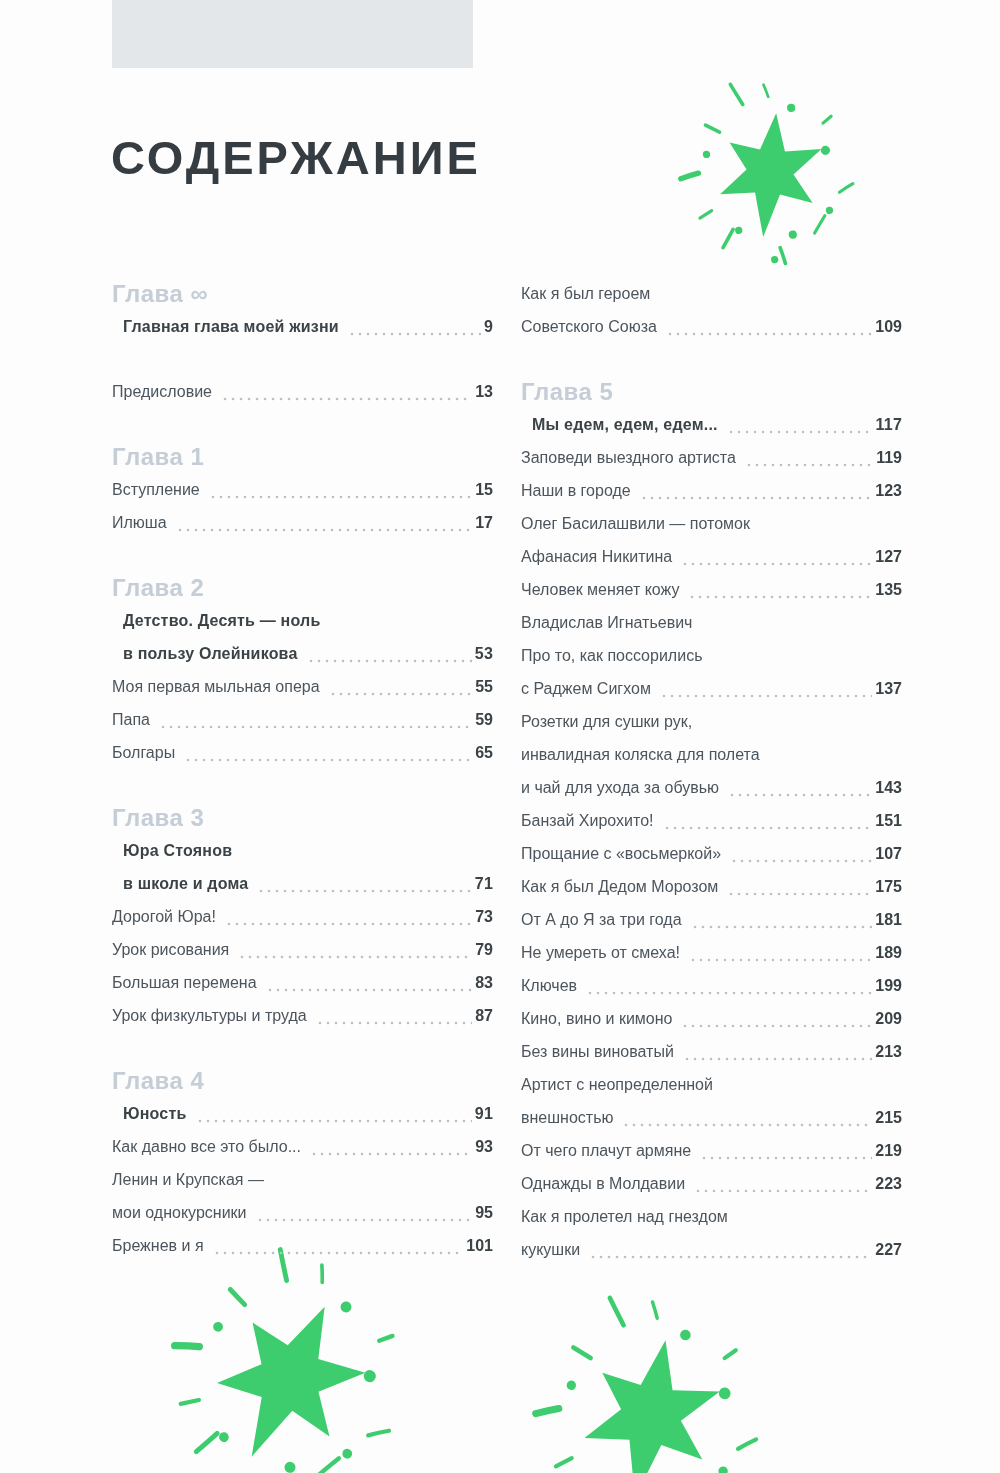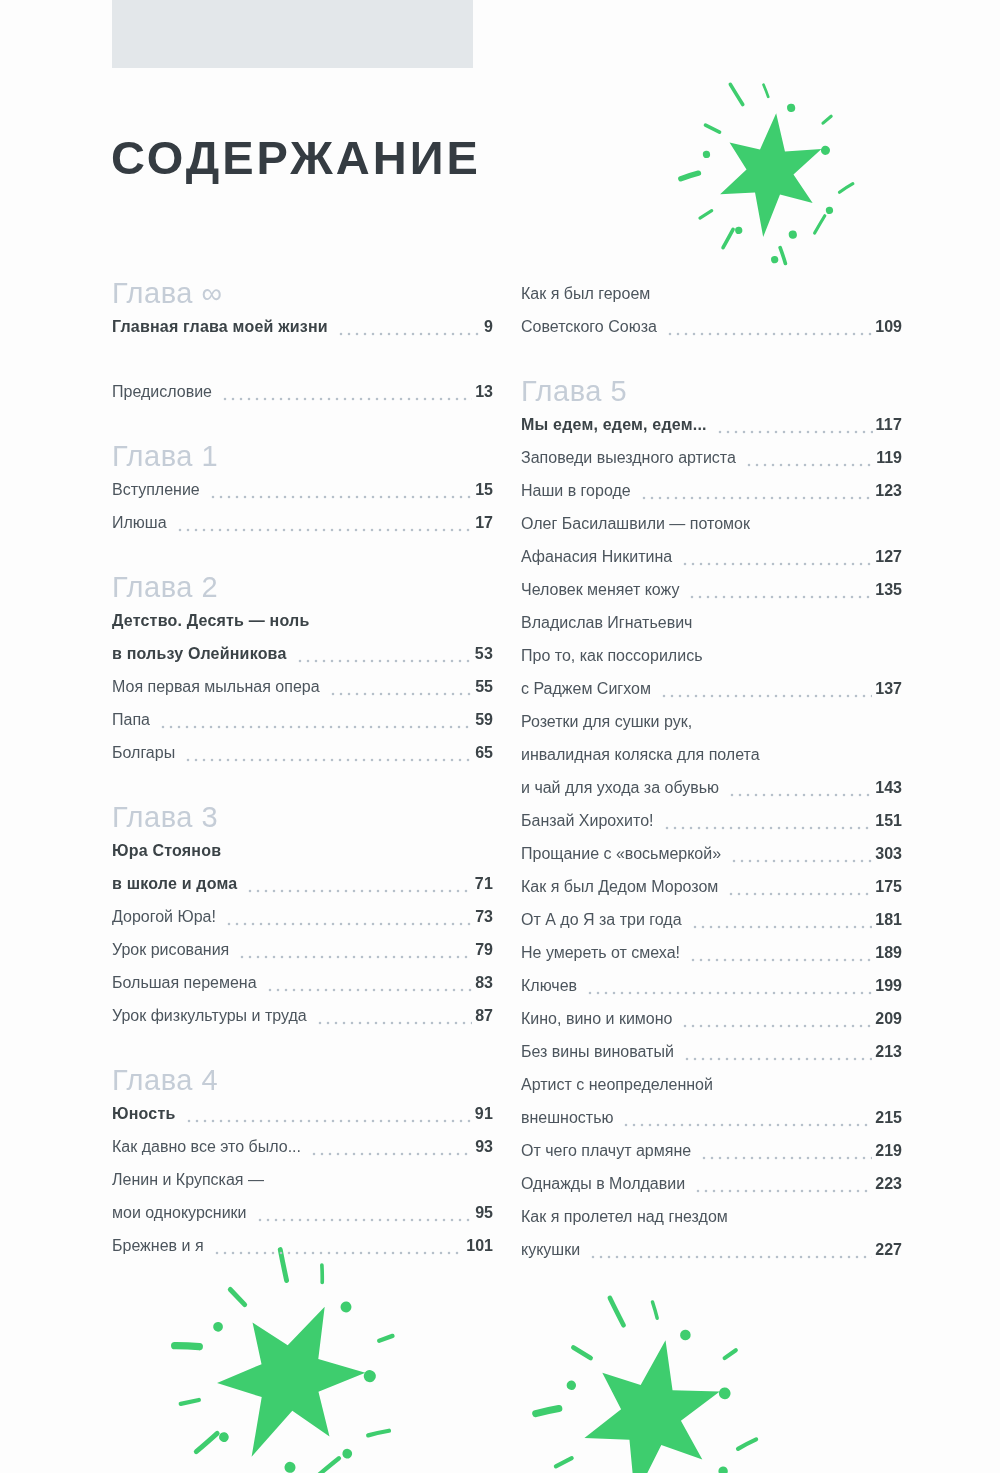--- a/index.html
+++ b/index.html
@@ -16,25 +16,26 @@
   }
   .title {
     position:absolute; left:111px; top:130px;
     font-size:47px; font-weight:700; letter-spacing:3px;
     color:var(--ink-dark,#353c42); margin:0;
   }
   .col { position:absolute; top:277px; width:381px; }
   .col-left { left:112px; }
   .col-right { left:521px; }
   .chapter {
-    font-size:29px; line-height:33px; letter-spacing:0.5px;
+    font-size:24px; line-height:33px; letter-spacing:0.5px;
     color:var(--chapter-gray,#c5cdd7);
+    font-weight:bold;
   }
   .entry { font-size:16px; line-height:33px; }
-  .entry.bold { font-weight:700; color:var(--ink-num,#3b4347); letter-spacing:0.2px; }
+  .entry.bold { font-weight:700; color:var(--ink-num,#3b4347); letter-spacing:0.2px;margin-left:11px; }
   .gap { margin-top:32px; }
   .line { display:flex; }
   .txt { white-space:nowrap; }
   .leader {
     flex:1; min-width:10px; height:4px;
     margin:0 3px 7px 9px; align-self:flex-end;
     background-image:radial-gradient(circle, var(--leader-gray,#b6c0ca) 1.45px, transparent 1.6px);
     background-size:8px 4px; background-position:left center; background-repeat:repeat-x;
   }
   .num { font-weight:700; color:var(--ink-num,#3b4347); }
@@ -313,21 +314,21 @@
         <div class="line">
           <span class="txt">Банзай Хирохито!</span>
           <span class="leader"></span>
           <span class="num">151</span>
         </div>
       </div>
       <div class="entry">
         <div class="line">
           <span class="txt">Прощание с «восьмеркой»</span>
           <span class="leader"></span>
-          <span class="num">303</span>
+          <span class="num">107</span>
         </div>
       </div>
       <div class="entry">
         <div class="line">
           <span class="txt">Как я был Дедом Морозом</span>
           <span class="leader"></span>
           <span class="num">175</span>
         </div>
       </div>
       <div class="entry">

